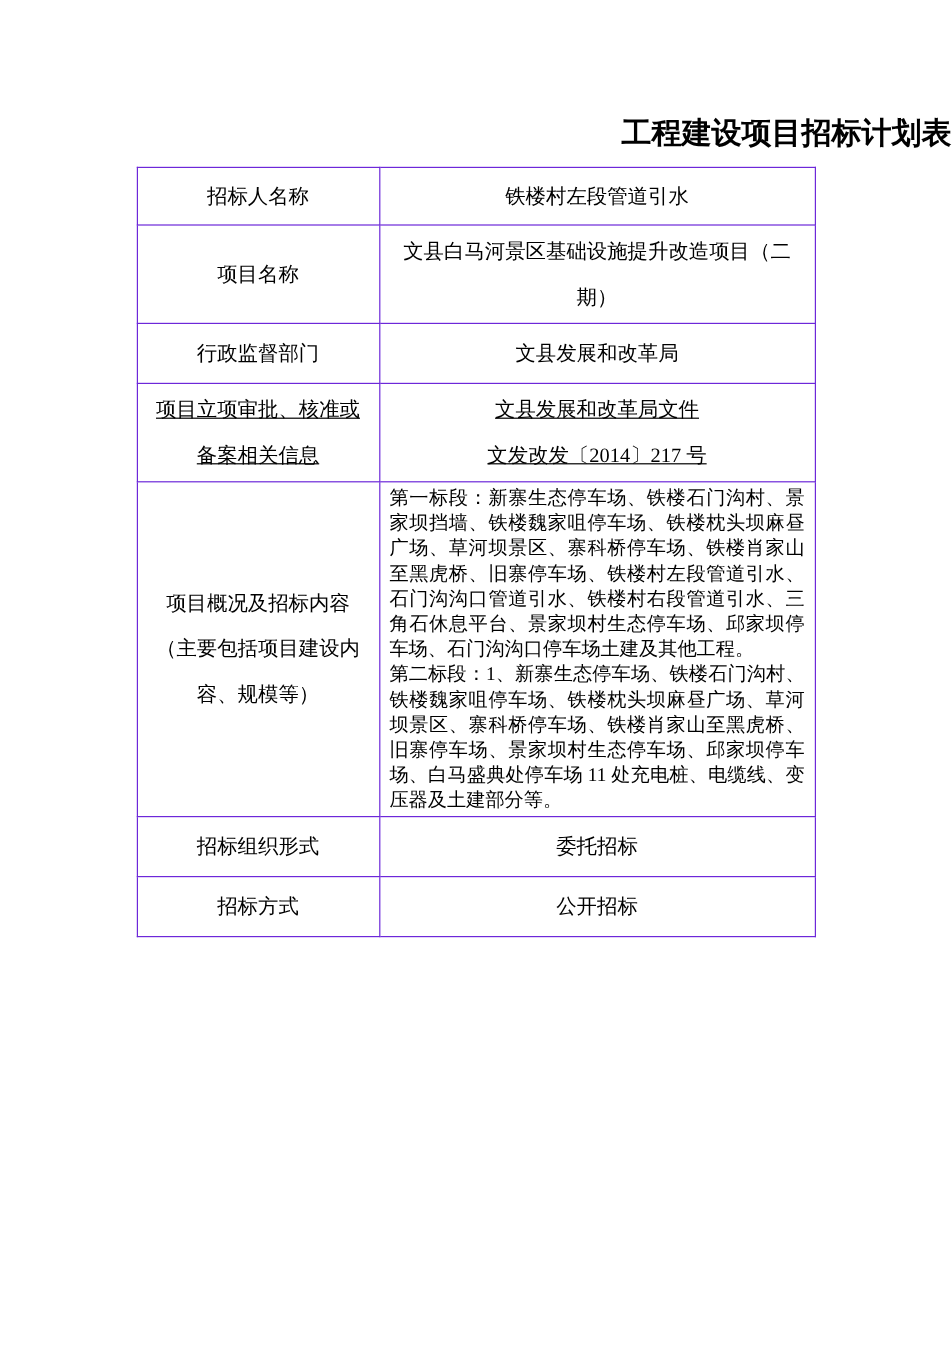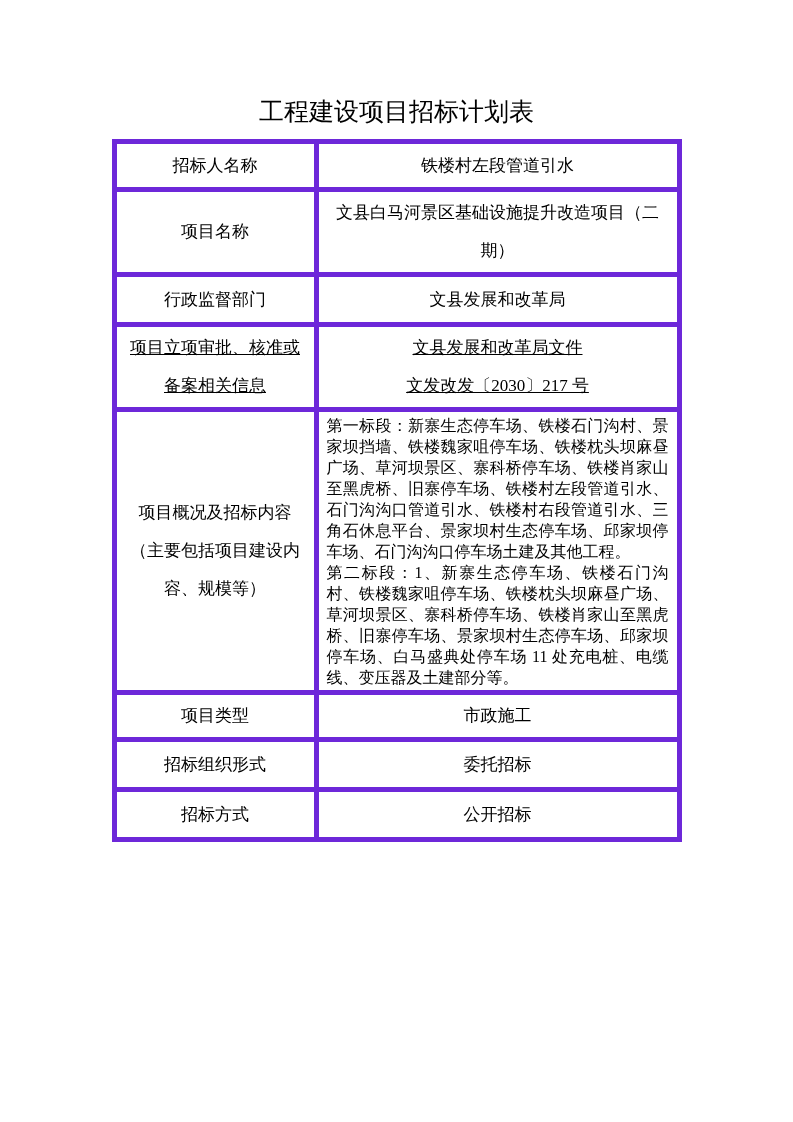--- a/index.html
+++ b/index.html
@@ -10,38 +10,38 @@
     margin: 0 auto;
     font-family: "Liberation Serif", "DejaVu Serif", serif;
     color: #000000;
     position: relative;
     overflow: hidden;
   }
   .doc {
     padding-top: 96px;
   }
   .doc-title {
-    text-align: center;
+    text-align: right;
     font-family: "Liberation Sans", "DejaVu Sans", sans-serif;
-    font-weight: normal;
+    font-weight: bold;
     font-size: 25px;
     line-height: 30px;
     margin-bottom: 13px;
     letter-spacing: 0px;
   }
   table.plan-table {
     width: 565px;
     margin: 0 auto;
     border-collapse: collapse;
     table-layout: fixed;
   }
   .plan-table col.c-label { width: 202px; }
   .plan-table col.c-value { width: 363px; }
   .plan-table td {
-    border: 5px solid #6d28d9;
+    border: 1px solid #6d28d9;
     font-size: 17px;
     vertical-align: middle;
     text-align: center;
     padding: 2px 6px;
     white-space: pre-line;
     line-height: 38px;
   }
   
   .plan-table tr.r1  td { height: 48px; }
   .plan-table tr.r2  td { height: 82px; }
@@ -87,32 +87,28 @@
 期）</td>
       </tr>
       <tr class="r3">
         <td>行政监督部门</td>
         <td>文县发展和改革局</td>
       </tr>
       <tr class="r4">
         <td>项目立项审批、核准或
 备案相关信息</td>
         <td>文县发展和改革局文件
-文发改发〔2030〕217 号</td>
+文发改发〔2014〕217 号</td>
       </tr>
       <tr class="r5">
         <td>项目概况及招标内容
 （主要包括项目建设内
 容、规模等）</td>
         <td class="desc-cell">第一标段：新寨生态停车场、铁楼石门沟村、景家坝挡墙、铁楼魏家咀停车场、铁楼枕头坝麻昼广场、草河坝景区、寨科桥停车场、铁楼肖家山至黑虎桥、旧寨停车场、铁楼村左段管道引水、石门沟沟口管道引水、铁楼村右段管道引水、三角石休息平台、景家坝村生态停车场、邱家坝停车场、石门沟沟口停车场土建及其他工程。
 第二标段：1、新寨生态停车场、铁楼石门沟村、铁楼魏家咀停车场、铁楼枕头坝麻昼广场、草河坝景区、寨科桥停车场、铁楼肖家山至黑虎桥、旧寨停车场、景家坝村生态停车场、邱家坝停车场、白马盛典处停车场 11 处充电桩、电缆线、变压器及土建部分等。</td>
-      </tr>
-      <tr class="r6">
-        <td>项目类型</td>
-        <td>市政施工</td>
       </tr>
       <tr class="r8">
         <td>招标组织形式</td>
         <td>委托招标</td>
       </tr>
       <tr class="r9">
         <td>招标方式</td>
         <td>公开招标</td>
       </tr>
     </tbody>

